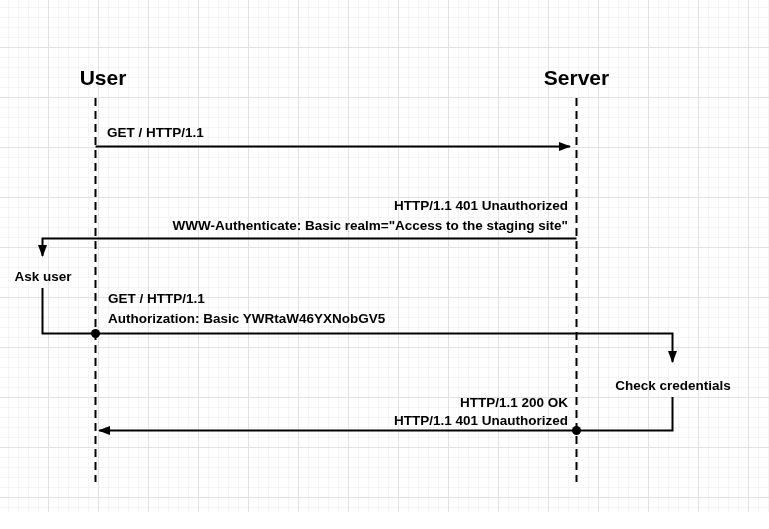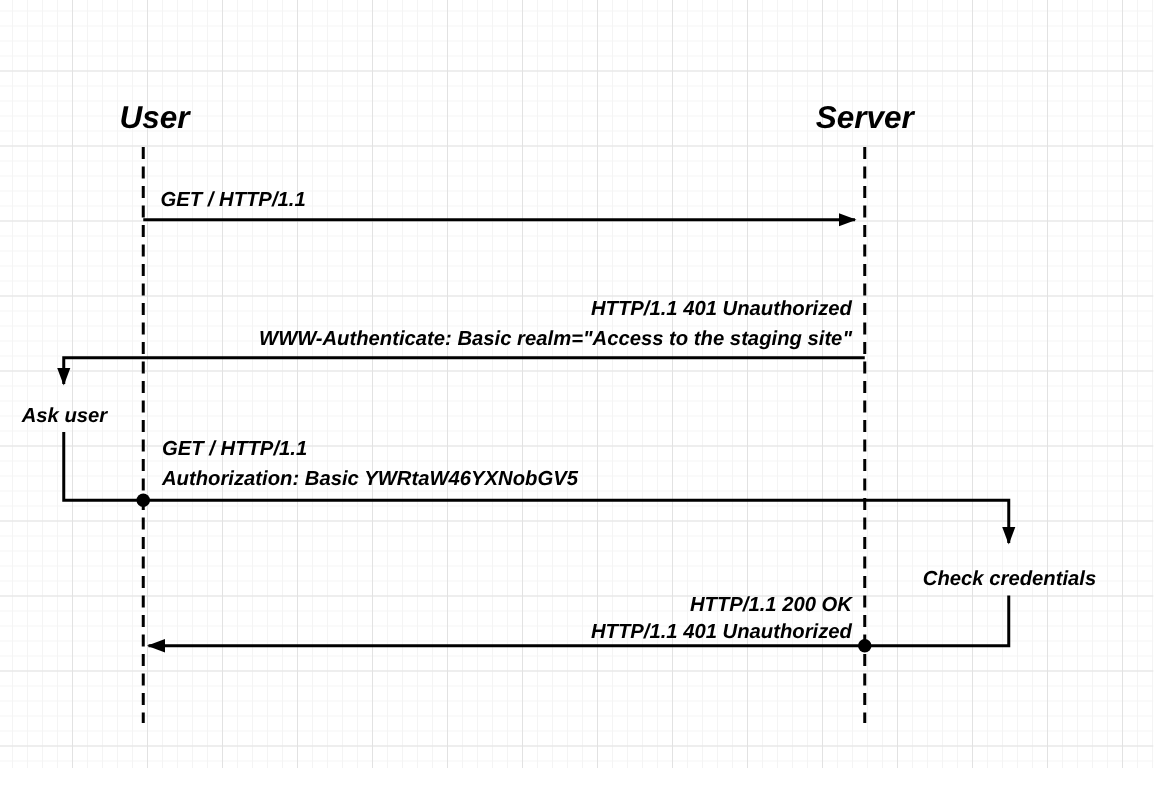--- a/index.html
+++ b/index.html
@@ -10,21 +10,20 @@
     overflow: hidden;
     background-color: #ffffff;
     background-image:
       linear-gradient(to right, #e2e2e2 1px, transparent 1px),
       linear-gradient(to bottom, #e2e2e2 1px, transparent 1px),
       linear-gradient(to right, #f4f4f4 1px, transparent 1px),
       linear-gradient(to bottom, #f4f4f4 1px, transparent 1px);
     background-size: 50px 50px, 50px 50px, 10px 10px, 10px 10px;
     background-position: -2px -3px;
     font-family: "Liberation Sans", sans-serif;
-    font-style: italic;
   }
   svg { position: absolute; top: 0; left: 0; }
   .lifeline {
     stroke: #000000;
     stroke-width: 2;
     stroke-dasharray: 8 5;
     fill: none;
   }
   .arrow {
     stroke: #000000;

